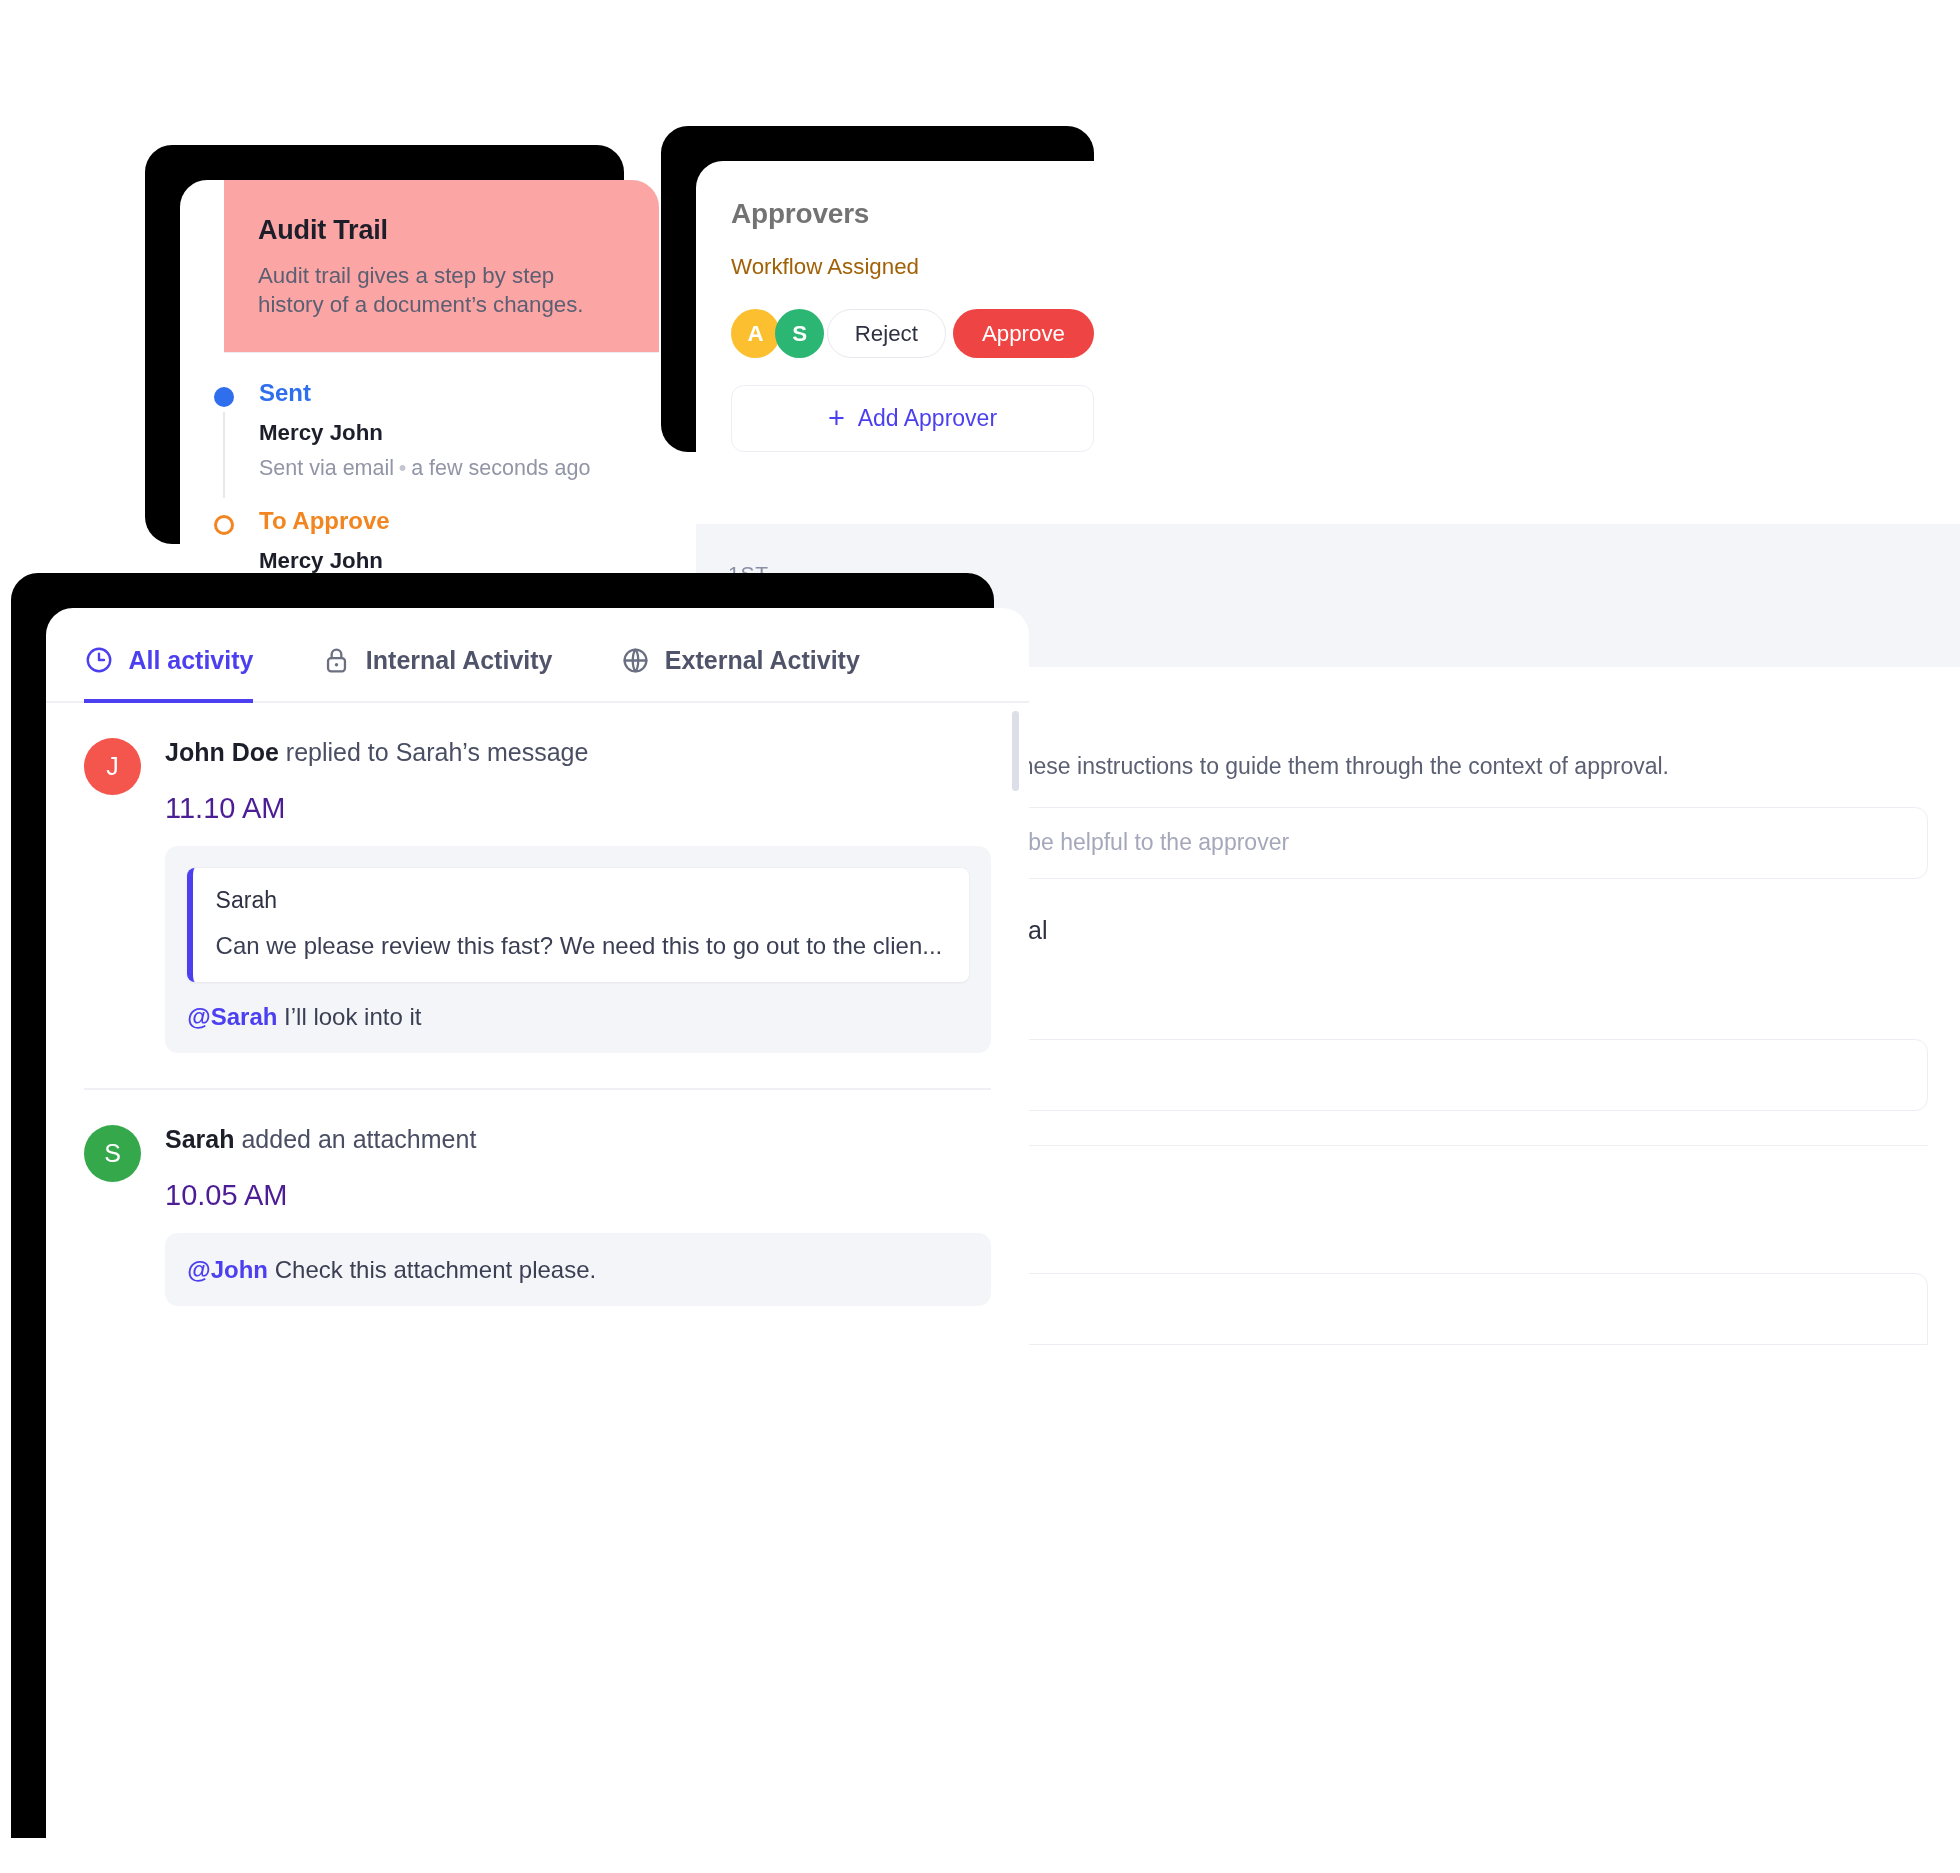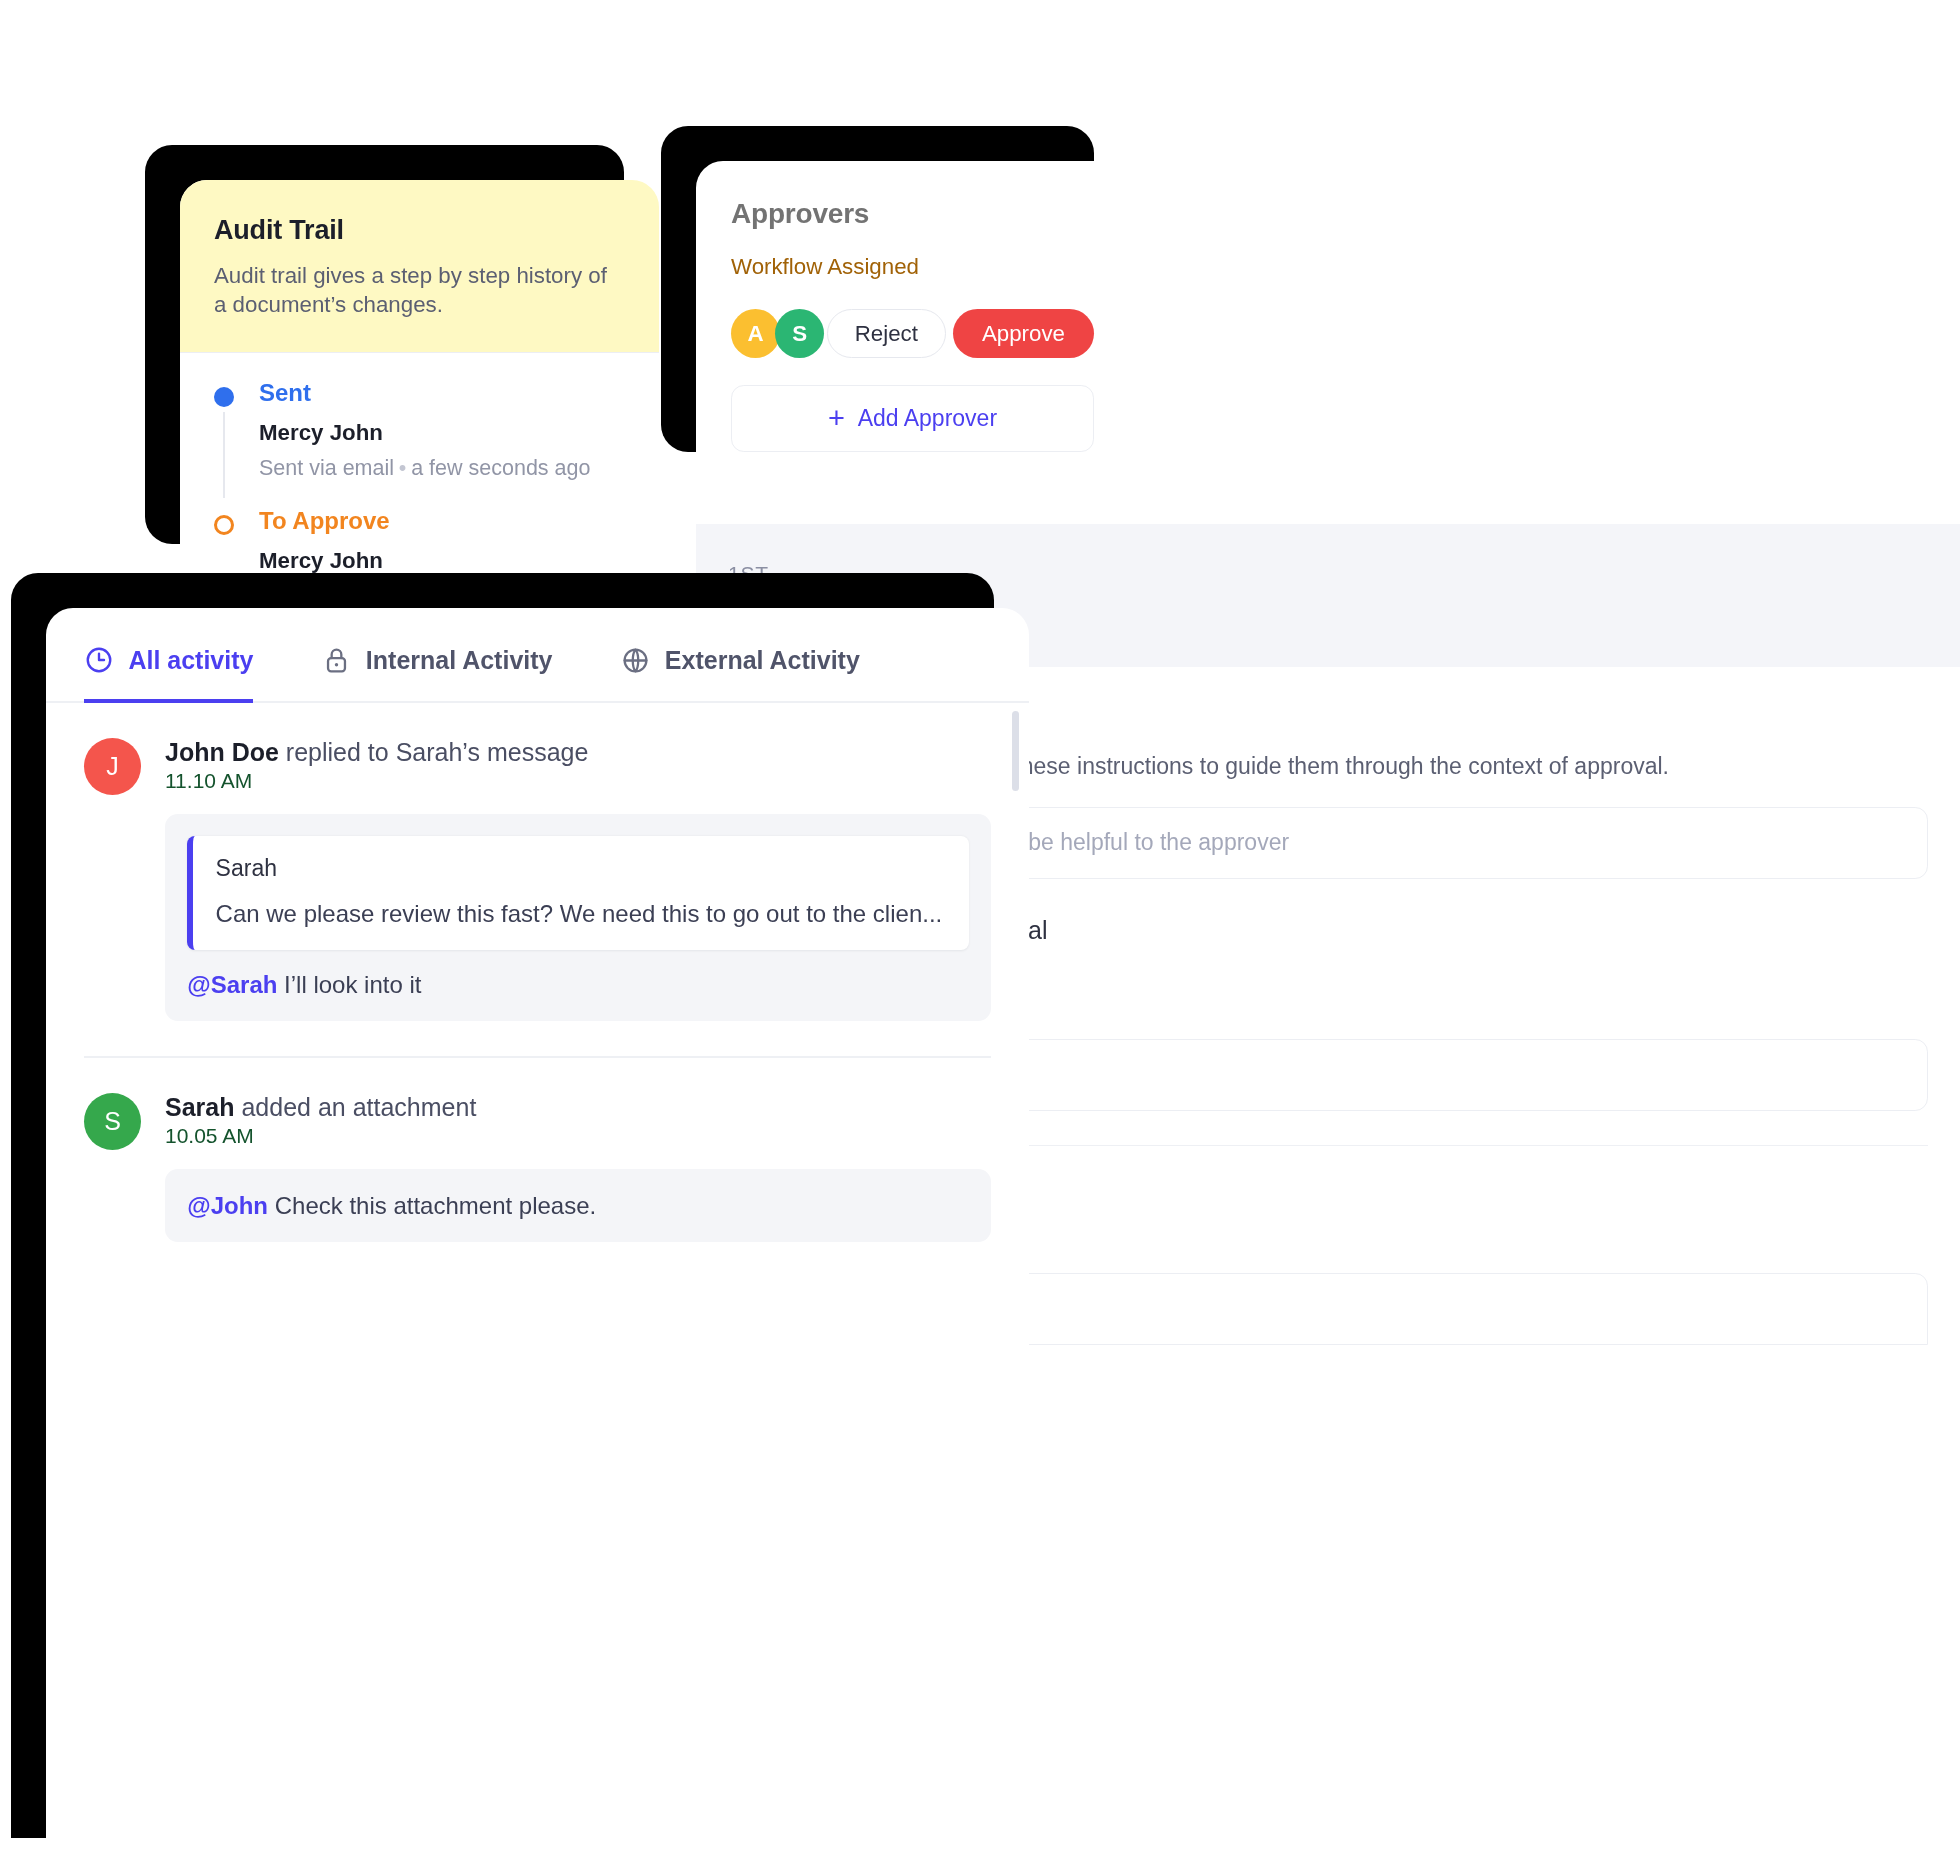--- a/index.html
+++ b/index.html
@@ -15,23 +15,24 @@
   .card {
     position: absolute;
     background: #ffffff;
     border-radius: 27px;
     box-shadow: -35px -35px 0 0 #000000;
   }
 
   
   #audit-card { left: 180px; top: 180px; width: 479px; height: 399px; overflow: hidden; }
   .audit-head {
-    background: #fef9c3;
+    background: #fca5a5;
     padding: 35px 34px 32px 34px;
     border-bottom: 0.8px solid #eceef3;
+    margin-left: 44px;
   }
   .audit-title {
     font-size: 27px; font-weight: 700; color: #1c1f2a; letter-spacing: -0.2px;
   }
   .audit-sub {
     margin-top: 16px; font-size: 22.3px; line-height: 1.30; color: #5b5f72; font-weight: 400;
   }
   .audit-body { padding: 27px 34px 8px 34px; position: relative; }
 
   .tl-item { position: relative; padding-left: 45px; }
@@ -138,21 +139,21 @@
   .feed { padding: 0 38px; position: relative; }
   .act { display: flex; padding: 35px 0 0 0; }
   .act-avatar {
     width: 57px; height: 57px; border-radius: 50%; flex: none;
     display: flex; align-items: center; justify-content: center;
     color: #fff; font-size: 25px; font-weight: 500;
   }
   .act-main { margin-left: 24px; flex: 1; min-width: 0; }
   .act-title { font-size: 25px; color: #4a4e63; }
   .act-title b { color: #1c1f2a; font-weight: 700; }
-  .act-time { margin-top: 2px; font-size: 21px; color: #14532d; }
+  .act-time { margin-top: 25px; font-size: 29px; color: #4c1d95; }
 
   .bubble { margin-top: 21px; background: #f4f5f8; border-radius: 12.8px; padding: 22.3px; }
   .quote {
     background: #fff; border-left: 6.4px solid #4b3ff0;
     border-radius: 8px; padding: 19px 22.3px;
     box-shadow: 0 0.8px 2.4px rgba(20,22,40,0.07);
   }
   .quote-name { font-size: 23px; color: #2e3141; }
   .quote-text { margin-top: 16px; font-size: 24px; line-height: 1.36; color: #3b3f54; }
   .bubble-reply { margin-top: 21px; font-size: 24px; color: #3b3f54; }

